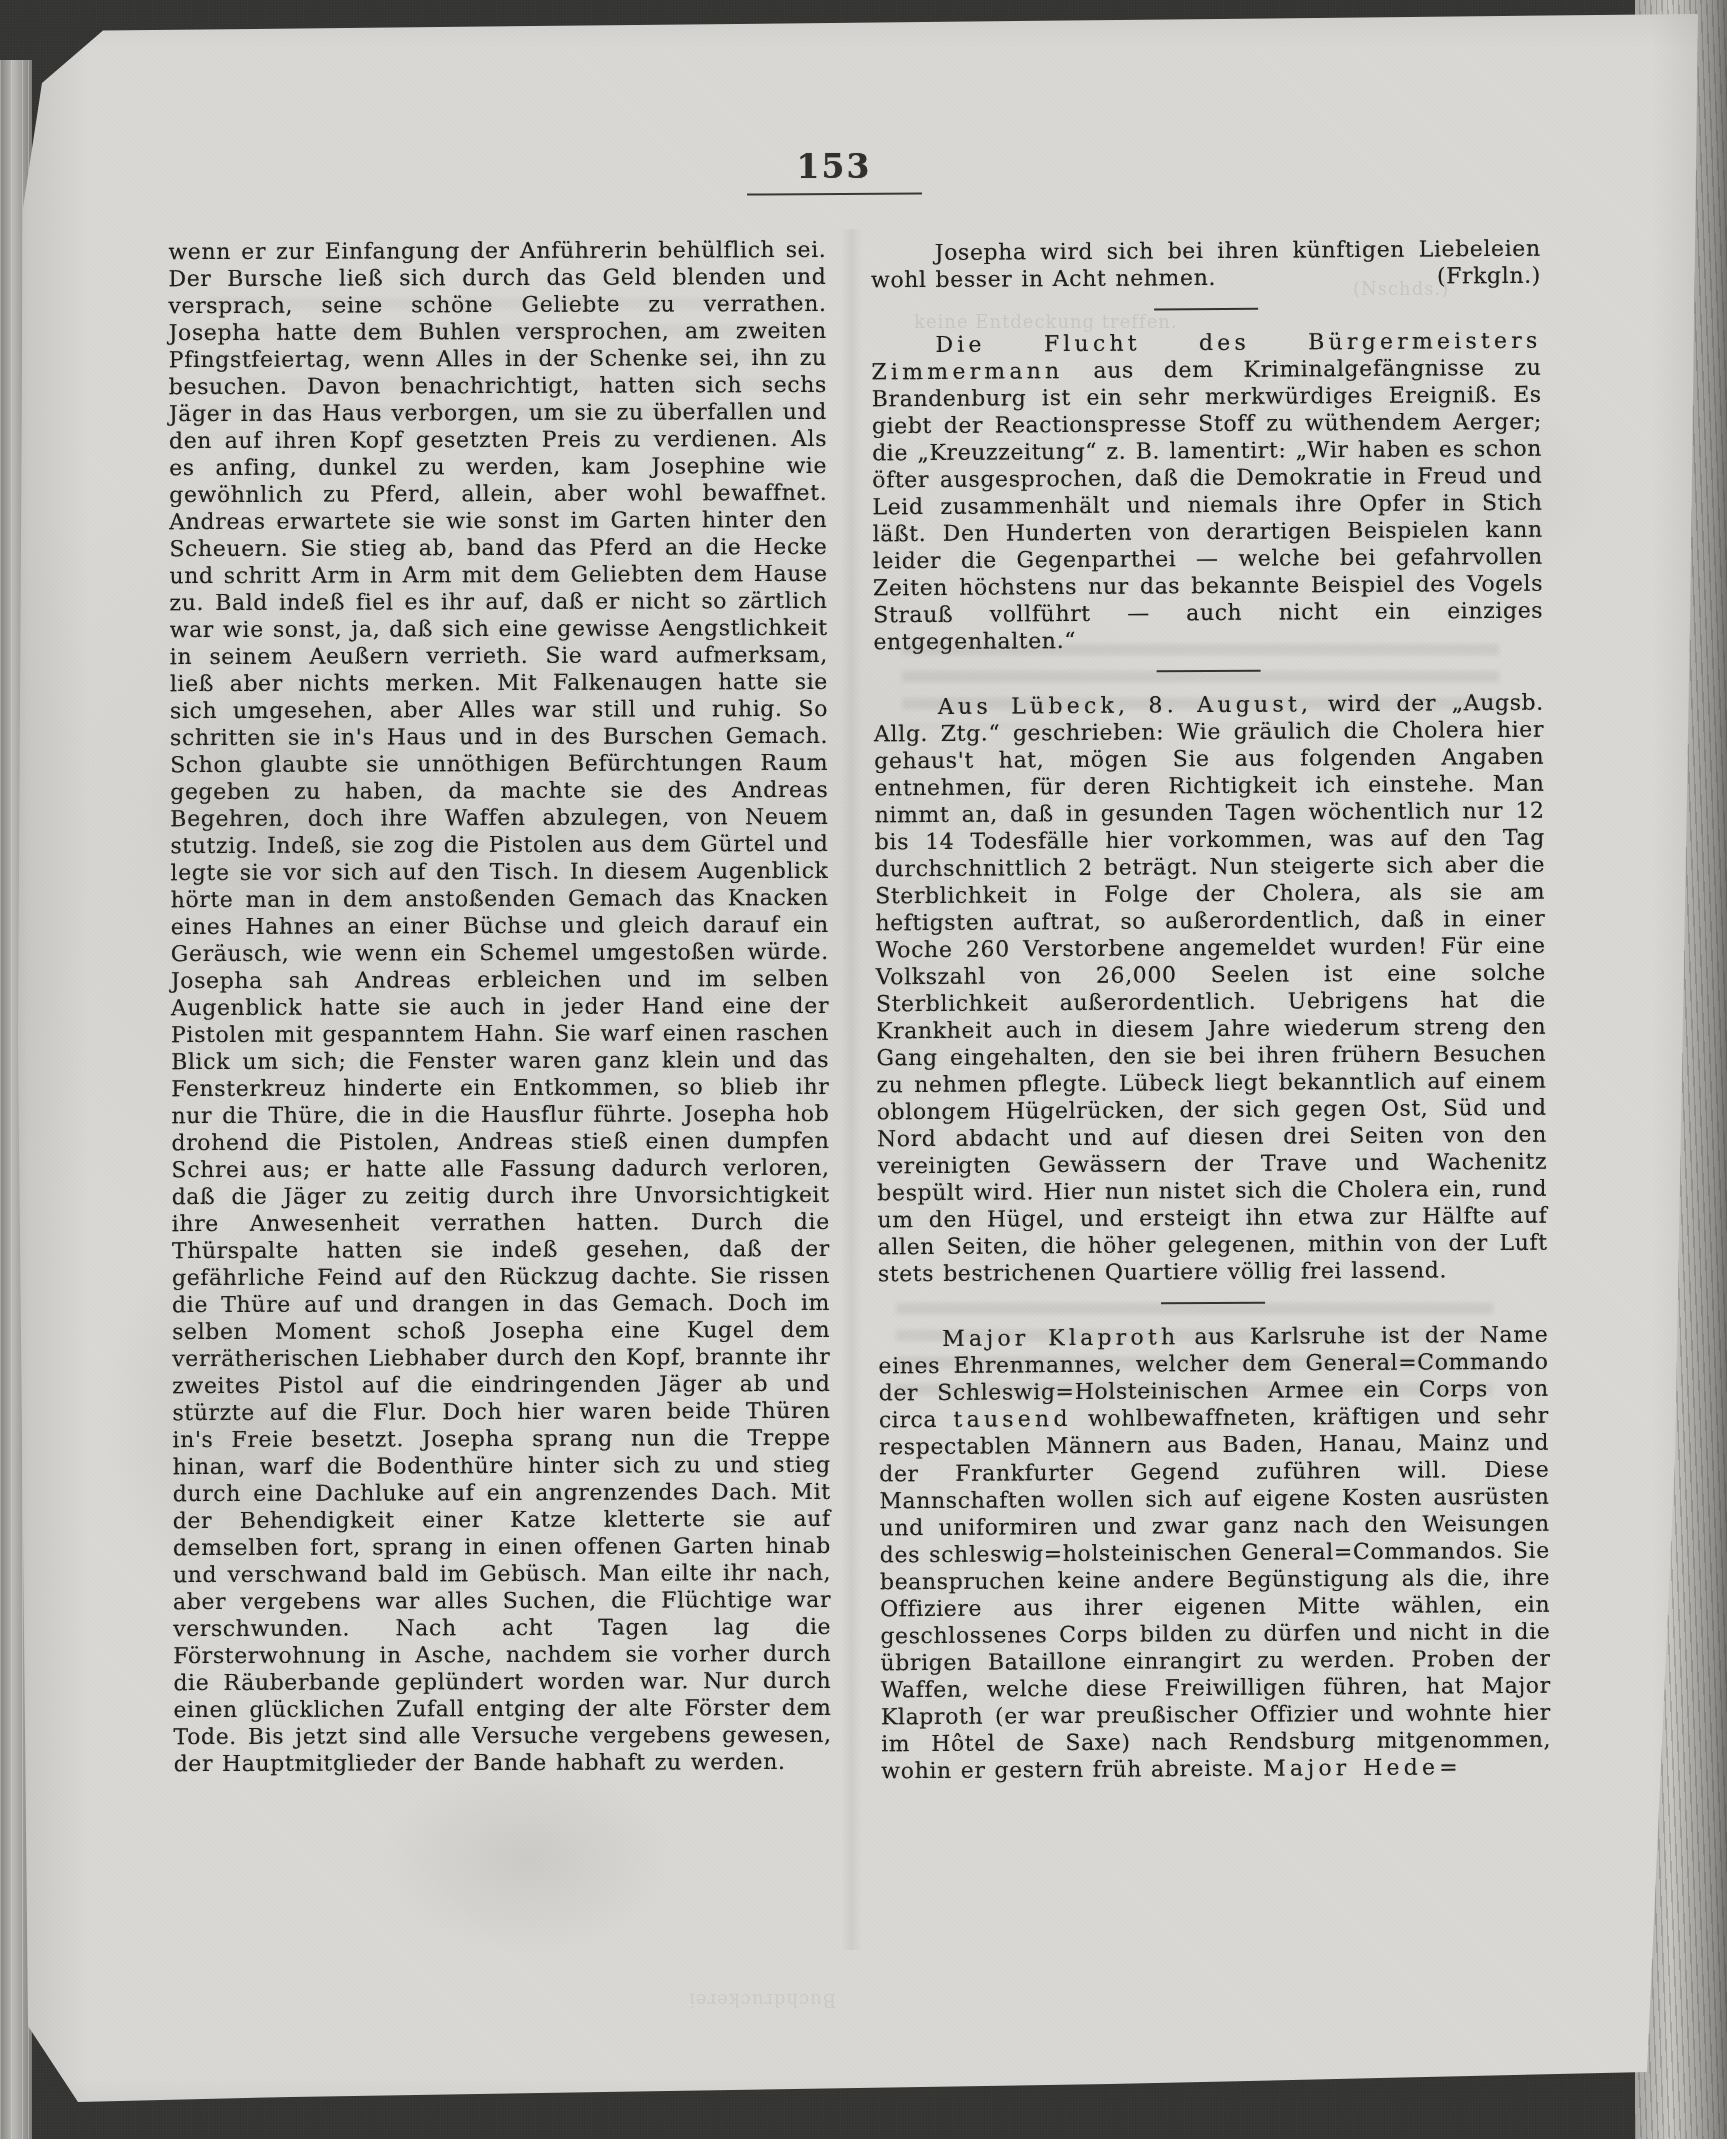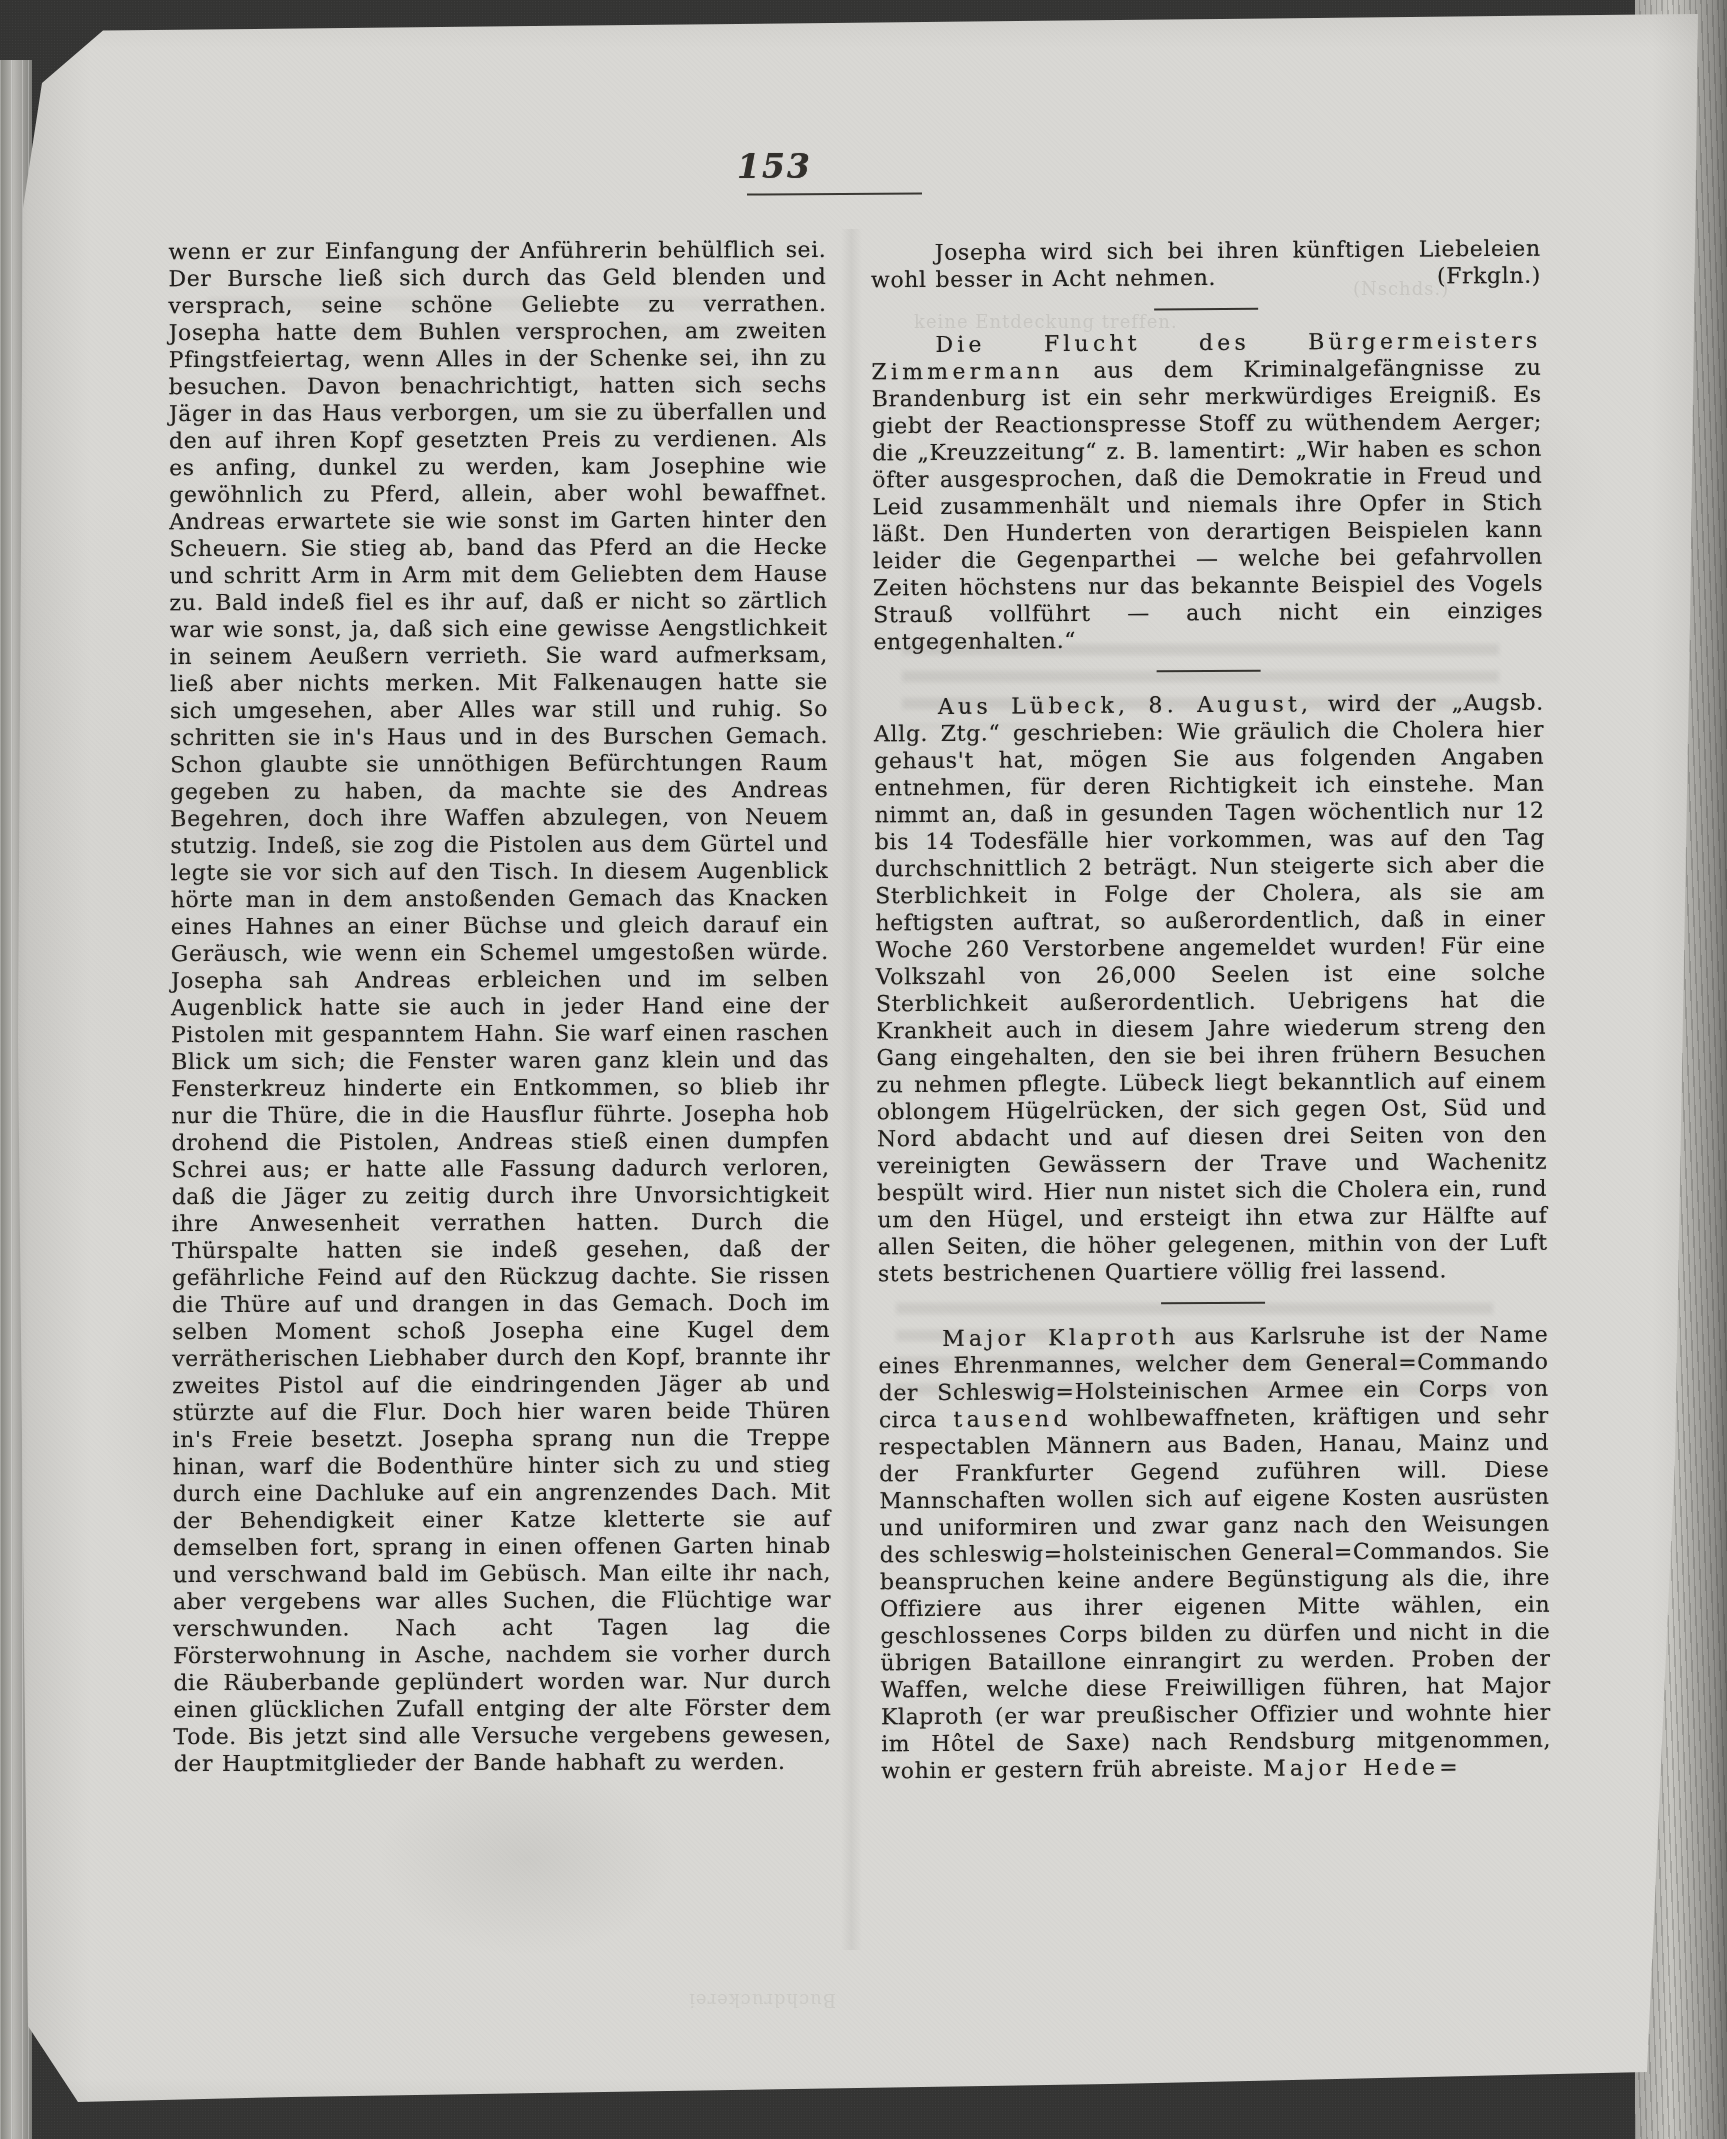--- a/index.html
+++ b/index.html
@@ -30,21 +30,21 @@
   .st2{left:101px;top:1214px;width:298px;height:402px;background:radial-gradient(closest-side,rgba(70,70,66,.11),rgba(0,0,0,0));}
   .st3{left:378px;top:1762px;width:298px;height:194px;background:radial-gradient(closest-side,rgba(70,70,66,.09),rgba(0,0,0,0));}
   .st4{left:1304px;top:375px;width:305px;height:222px;background:radial-gradient(closest-side,rgba(70,70,66,.07),rgba(0,0,0,0));}
   .ghost{position:absolute;filter:blur(2.1px);
     background:repeating-linear-gradient(180deg, rgba(100,98,94,.11) 0 11px, rgba(0,0,0,0) 11px 27px);}
   .g1{left:902px;top:644px;width:597px;height:83px;}
   .g2{left:896px;top:1303px;width:597px;height:104px;}
   .g3{left:208px;top:298px;width:583px;height:139px;opacity:.6;}
   .crease{position:absolute;left:841px;top:229px;width:21px;height:1721px;
     background:linear-gradient(90deg,rgba(0,0,0,0),rgba(60,58,55,.07) 50%,rgba(0,0,0,0));}
-  .pageno-wrap{position:absolute;left:737px;top:147px;width:194px;text-align:left;font-style:italic;}
+  .pageno-wrap{position:absolute;left:737px;top:147px;width:194px;text-align:center;}
   .pageno{font-size:33px;font-weight:bold;letter-spacing:2.1px;color:#32302c;
     text-shadow:0 0 0.7px rgba(30,28,26,.65);}
   .pageno-rule{margin:7px auto 0;width:175px;border-top:2.1px solid #3a3833;transform:rotate(-.4deg);}
   .col{position:absolute;text-align:justify;font-size:22px;line-height:27px;color:#211f1c;
     letter-spacing:0.6px;word-spacing:1.4px;}
   .col-left{left:171px;top:237px;width:658px;transform:rotate(-.2deg);}
   .col-right{left:876px;top:237px;width:670px;transform:rotate(-.4deg);}
   .para{margin:0;text-shadow:0 0 0.7px rgba(32,30,27,.55);}
   .ind{text-indent:64px;}
   .sp{letter-spacing:4.2px;}

